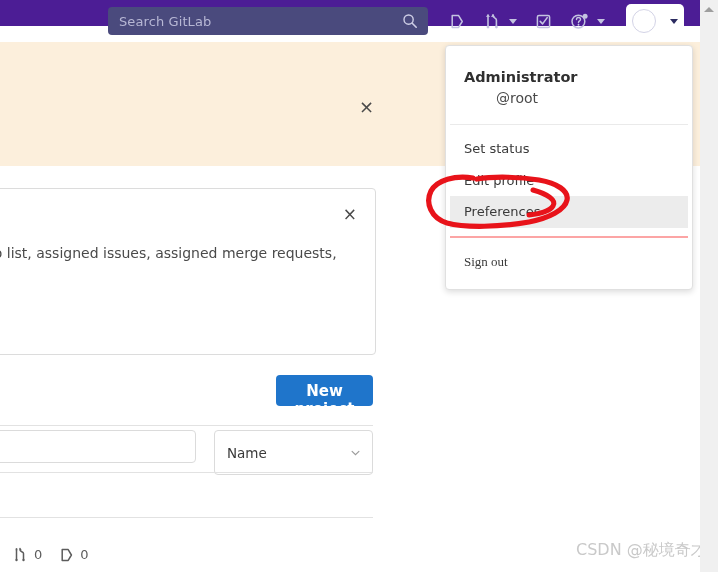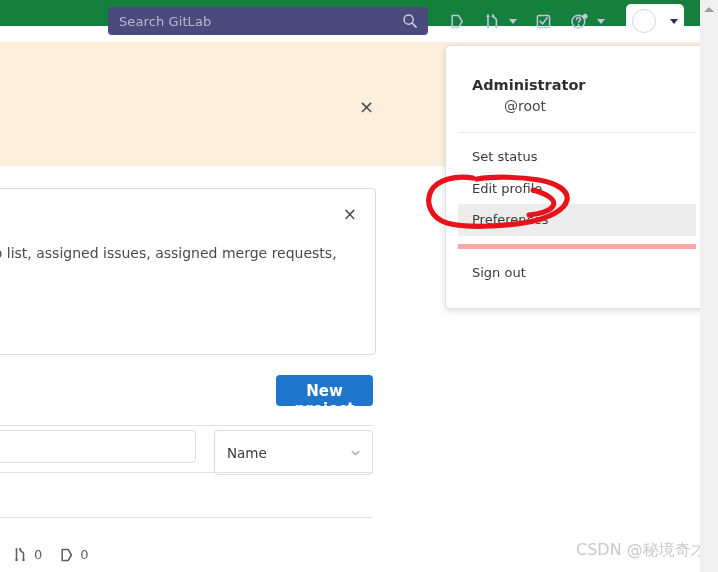--- a/index.html
+++ b/index.html
@@ -22,21 +22,21 @@
     background: #ffffff;
   }
 
   
   .navbar {
     position: absolute;
     left: 0;
     top: 0;
     width: 700px;
     height: 26px;
-    background: #15803d;
+    background: #4c1d95;
     display: flex;
     align-items: flex-end;
     z-index: 30;
   }
   .nav-left {
     display: flex;
     align-items: center;
     margin-left: 124px;
   }
   .nav-plus {
@@ -335,21 +335,21 @@
   .user-dropdown {
     position: absolute;
     left: 445px;
     top: 45px;
     width: 238px;
     background: #ffffff;
     border: 1px solid #e0e0e0;
     border-radius: 4px;
     box-shadow: 0 2px 6px rgba(0,0,0,0.14);
     z-index: 20;
-    padding: 12px;
+    padding: 4px;
   }
   .dd-header {
     padding: 17px 14px 15px 14px;
     border-bottom: 1px solid #eaeaea;
   }
   .dd-name {
     font-size: 14.5px;
     font-weight: bold;
     color: #303030;
     line-height: 1.45;
@@ -357,21 +357,22 @@
   .dd-handle {
     font-size: 14px;
     color: #4a4a4a;
     line-height: 1.5;
     margin-left: 32px;
   }
   .dd-group {
     padding: 8px 0;
   }
   .dd-group.border-top {
-    border-top: 5px solid #fca5a5;
+    border-top: 2px solid #fca5a5;
+    font-family: Liberation Serif, serif;
   }
   .dd-item {
     display: block;
     padding: 6px 14px;
     font-size: 13px;
     color: #3a3a3a;
     cursor: pointer;
     line-height: 1.5;
   }
   .dd-item.active {

